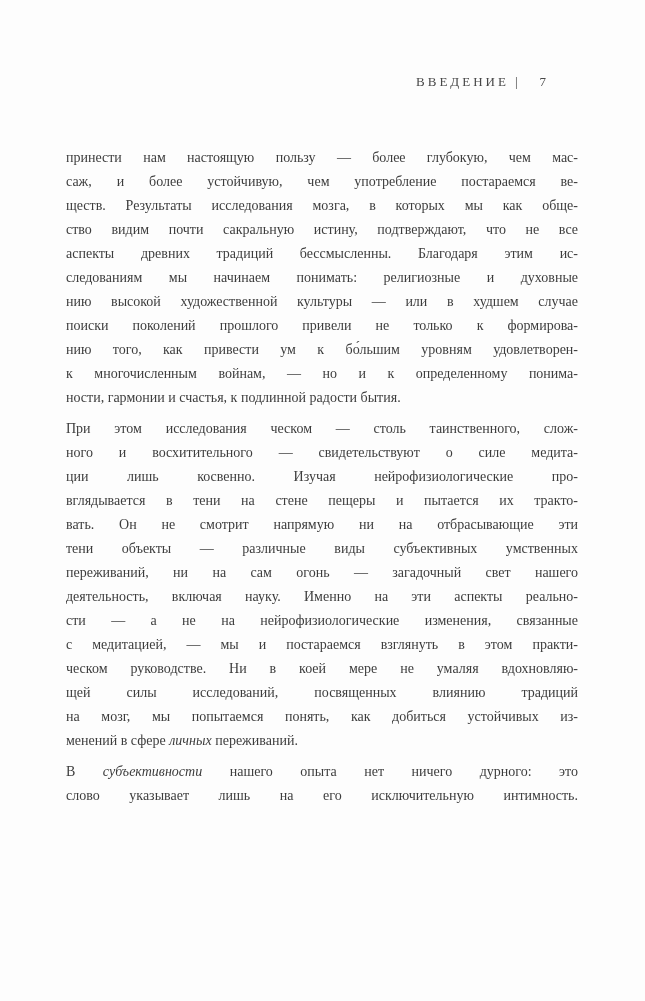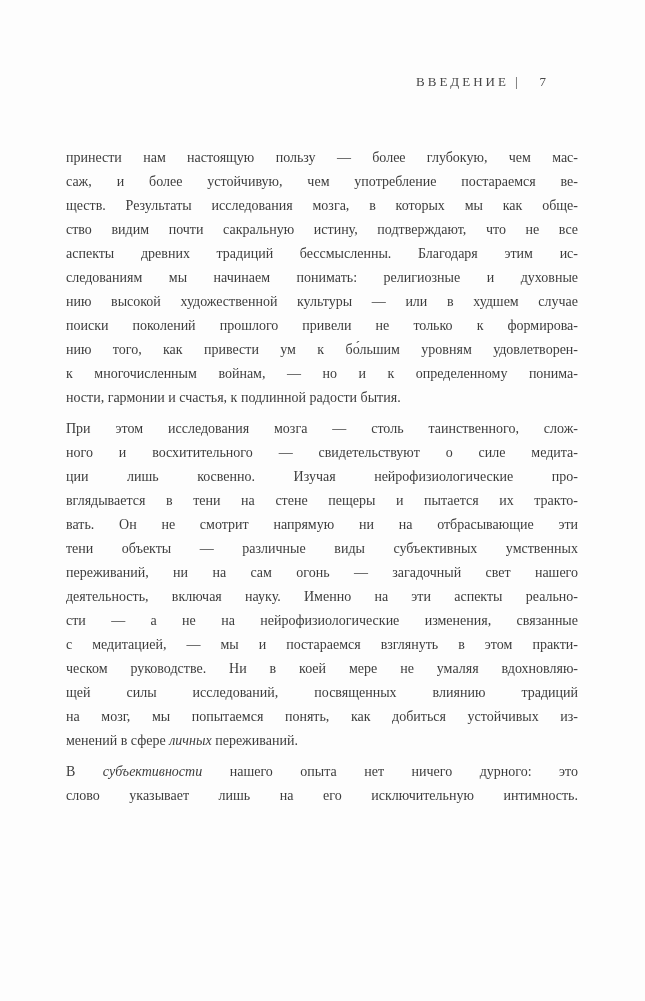--- a/index.html
+++ b/index.html
@@ -86,21 +86,21 @@
         <div class="line"><span>ство видим почти сакральную истину, подтверждают, что не все</span></div>
         <div class="line"><span>аспекты древних традиций бессмысленны. Благодаря этим ис-</span></div>
         <div class="line"><span>следованиям мы начинаем понимать: религиозные и духовные</span></div>
         <div class="line"><span>нию высокой художественной культуры — или в худшем случае</span></div>
         <div class="line"><span>поиски поколений прошлого привели не только к формирова-</span></div>
         <div class="line"><span>нию того, как привести ум к бо́льшим уровням удовлетворен-</span></div>
         <div class="line"><span>к многочисленным войнам, — но и к определенному понима-</span></div>
         <div class="line natural-last"><span>ности, гармонии и счастья, к подлинной радости бытия.</span></div>
       </div>
       <div class="paragraph">
-        <div class="line"><span>При этом исследования мозга — столь таинственного, слож-</span></div>
+        <div class="line"><span>При этом исследования ческом — столь таинственного, слож-</span></div>
         <div class="line"><span>ного и восхитительного — свидетельствуют о силе медита-</span></div>
         <div class="line"><span>ции лишь косвенно. Изучая нейрофизиологические про-</span></div>
         <div class="line"><span>вглядывается в тени на стене пещеры и пытается их тракто-</span></div>
         <div class="line"><span>вать. Он не смотрит напрямую ни на отбрасывающие эти</span></div>
         <div class="line"><span>тени объекты — различные виды субъективных умственных</span></div>
         <div class="line"><span>переживаний, ни на сам огонь — загадочный свет нашего</span></div>
         <div class="line"><span>деятельность, включая науку. Именно на эти аспекты реально-</span></div>
         <div class="line"><span>сти — а не на нейрофизиологические изменения, связанные</span></div>
         <div class="line"><span>с медитацией, — мы и постараемся взглянуть в этом практи-</span></div>
         <div class="line"><span>ческом руководстве. Ни в коей мере не умаляя вдохновляю-</span></div>

